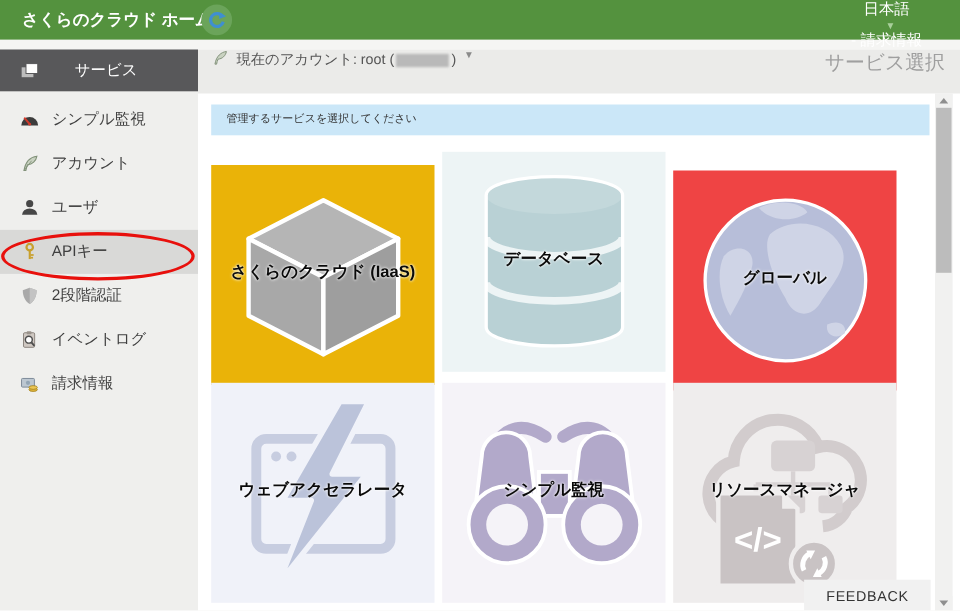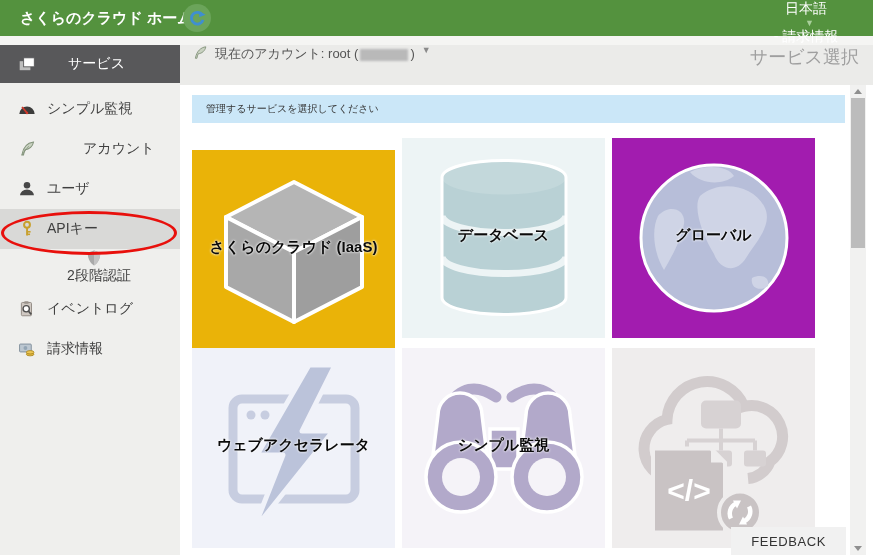--- a/index.html
+++ b/index.html
@@ -16,36 +16,36 @@
   .hdr-gap { width:26px; }
   .avatar { width:20px; height:20px; margin-right:7px; }
   .masked-name { width:95px; height:13px; background:#c6c6c6; filter:blur(1.2px); border-radius:1px; margin-right:7px; }
   .logout { color:#fff; font-size:14px; }
 
   
   .sidebar { position:absolute; left:0; top:45px; width:180px; height:510px; background:#efefed; z-index:10; }
   .side-item { display:flex; align-items:center; padding-left:18px; height:40px; font-size:14px; color:#3f3f3f; cursor:pointer; position:absolute; width:180px; }
   .side-item .ico { width:18px; height:18px; margin-right:11px; flex:0 0 18px; }
   .side-item.active { background:#58585a; color:#fff; height:38px; top:0;gap:21px; }
-  .si-1{top:44px;} .si-2{top:84px;gap:36px;} .si-3{top:124px;} .si-4{top:164px; background:#d9d9d7;} .si-5{top:204px;flex-direction:column;} .si-6{top:244px;padding-left:18px;} .si-7{top:284px;}
+  .si-1{top:44px;} .si-2{top:84px;} .si-3{top:124px;} .si-4{top:164px; background:#d9d9d7;} .si-5{top:204px;} .si-6{top:244px;padding-left:18px;} .si-7{top:284px;}
   .annotation-ellipse { position:absolute; left:1px; top:166px; width:176px; height:44px; border:3px solid #e8100c; border-radius:50%; z-index:30; pointer-events:none; }
 
   
   .main { position:absolute; left:180px; top:45px; width:693px; height:510px; background:#fff; }
   .account-bar { position:absolute; top:0; left:0; width:693px; height:40px; background:#ebebe9; display:flex; align-items:flex-start; font-size:13px; color:#555; padding:0 14px 0 12px; }
   .account-bar .feather { width:16px; height:16px; margin-right:7px; }
   .masked-acct { display:inline-block; width:48px; height:12px; background:#b9b9b9; filter:blur(1.2px); margin:0 2px; vertical-align:middle; }
   .acct-caret { font-size:9px; color:#8a8a8a; margin-left:7px; }
   .svc-select { margin-left:auto; font-size:18px; color:#9f9f9f; }
 
   .info-bar { position:absolute; top:50px; left:12px; width:653px; height:28px; background:#cbe7f8; color:#333; font-size:10px; line-height:28px; padding-left:14px; }
 
   .tiles { position:absolute; top:93px; left:12px; width:653px; }
   .tile { position:absolute; width:203px; height:200px; cursor:pointer; overflow:hidden; }
-  .t0{left:0; top:12px; background:#eab308;} .t1{left:210px; top:0; background:#edf4f5;} .t2{left:420px; top:0; background:#a21caf;}
+  .t0{left:0; top:12px; background:#eab308;} .t1{left:210px; top:0; background:#edf4f5;} .t2{left:420px; top:17px; background:#ef4444;}
   .t3{left:0; top:210px; background:#f0f2f9;} .t4{left:210px; top:210px; background:#f5f3f8;} .t5{left:420px; top:210px; background:#efeded;}
   .tile-icon { position:absolute; left:50%; top:50%; transform:translate(-50%,-50%); }
   .tile-label { position:absolute; left:0; right:0; top:50%; transform:translateY(-62%); text-align:center; font-weight:bold; font-size:15px; color:#0a0a0a; text-shadow:0 0 3px rgba(255,255,255,.9), 0 0 2px rgba(255,255,255,.9); }
 
   
   .scrollbar { position:absolute; right:7px; top:85px; width:16px; height:470px; background:#f1f1f0; z-index:15; }
   .sb-arrow { position:absolute; left:0; width:16px; height:13px; background:#f1f1f0; display:flex; align-items:center; justify-content:center; cursor:pointer; }
   .sb-up{top:0;} .sb-down{bottom:0;}
   .tri-up { width:0; height:0; border-left:4px solid transparent; border-right:4px solid transparent; border-bottom:5px solid #8f8f8f; }
   .tri-down { width:0; height:0; border-left:4px solid transparent; border-right:4px solid transparent; border-top:5px solid #8f8f8f; }
@@ -249,20 +249,21 @@
         <rect x="125" y="90" width="22" height="16" rx="3" fill="#d7d2d3"></rect>
         <path d="M34,88 h58 l14,14 v70 h-72 z" fill="#c9c3c4" stroke="#efeded" stroke-width="4"></path>
         <path d="M92,88 l14,14 h-14 z" fill="#efeded"></path>
         <text x="70" y="140" font-size="30" font-weight="bold" fill="#ffffff" text-anchor="middle" font-family="Liberation Sans, sans-serif">&lt;/&gt;</text>
         <circle cx="121" cy="152" r="21" fill="#c9c3c4" stroke="#efeded" stroke-width="4"></circle>
         <path d="M112,158 a11,11 0 0 1 5,-15" stroke="#ffffff" stroke-width="4.5" fill="none"></path>
         <path d="M130,146 a11,11 0 0 1 -5,15" stroke="#ffffff" stroke-width="4.5" fill="none"></path>
         <polygon points="114,140 122,140 118,148" fill="#ffffff"></polygon>
         <polygon points="128,164 120,164 124,156" fill="#ffffff"></polygon>
       </svg>
+      <div class="tile-label">リソースマネージャ</div>
     </div>
 
   </div>
 </div>
 
 <div class="scrollbar">
   <div class="sb-arrow sb-up">
       <div class="tri-up"></div>
     </div>
   <div class="sb-thumb"></div>

